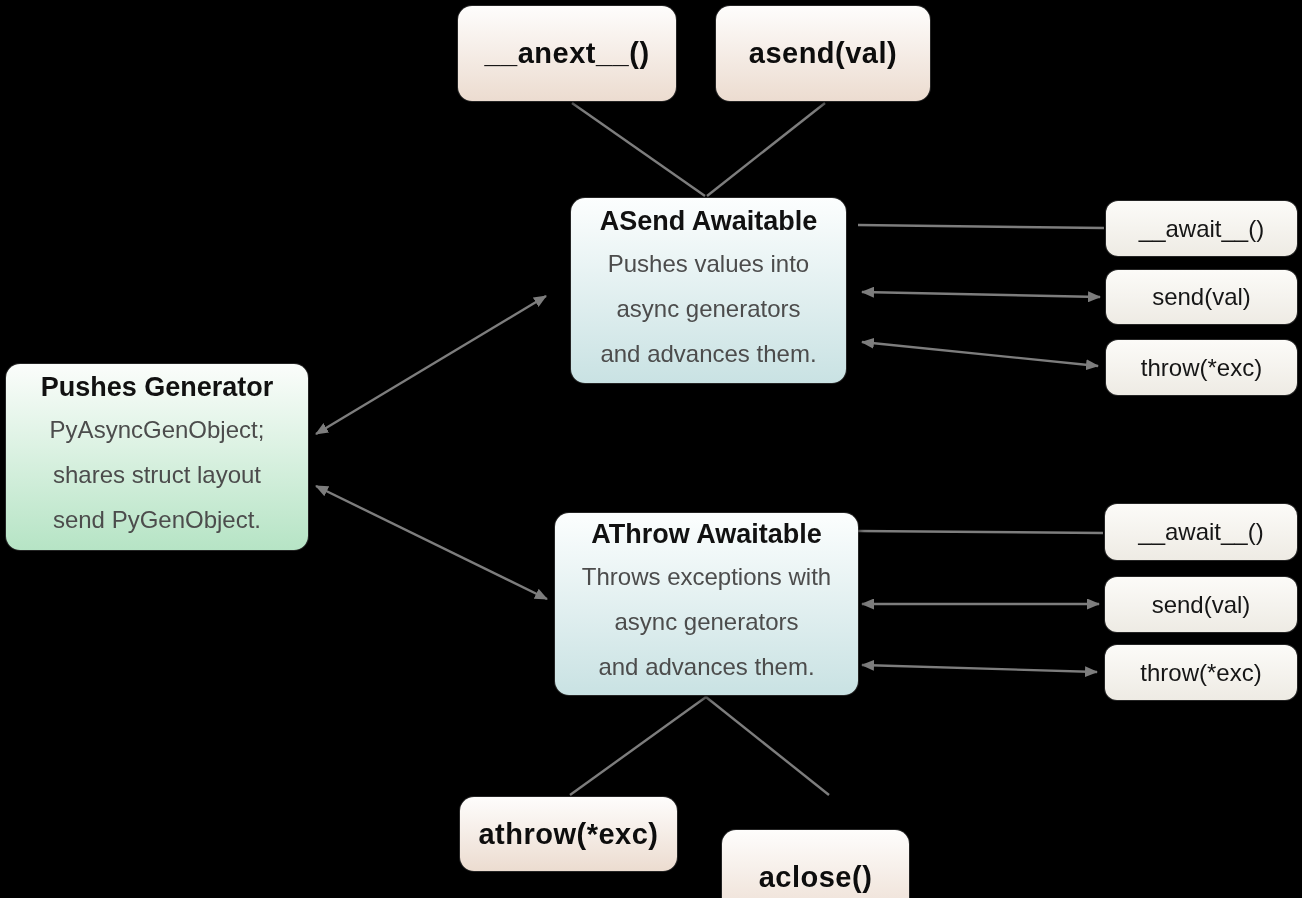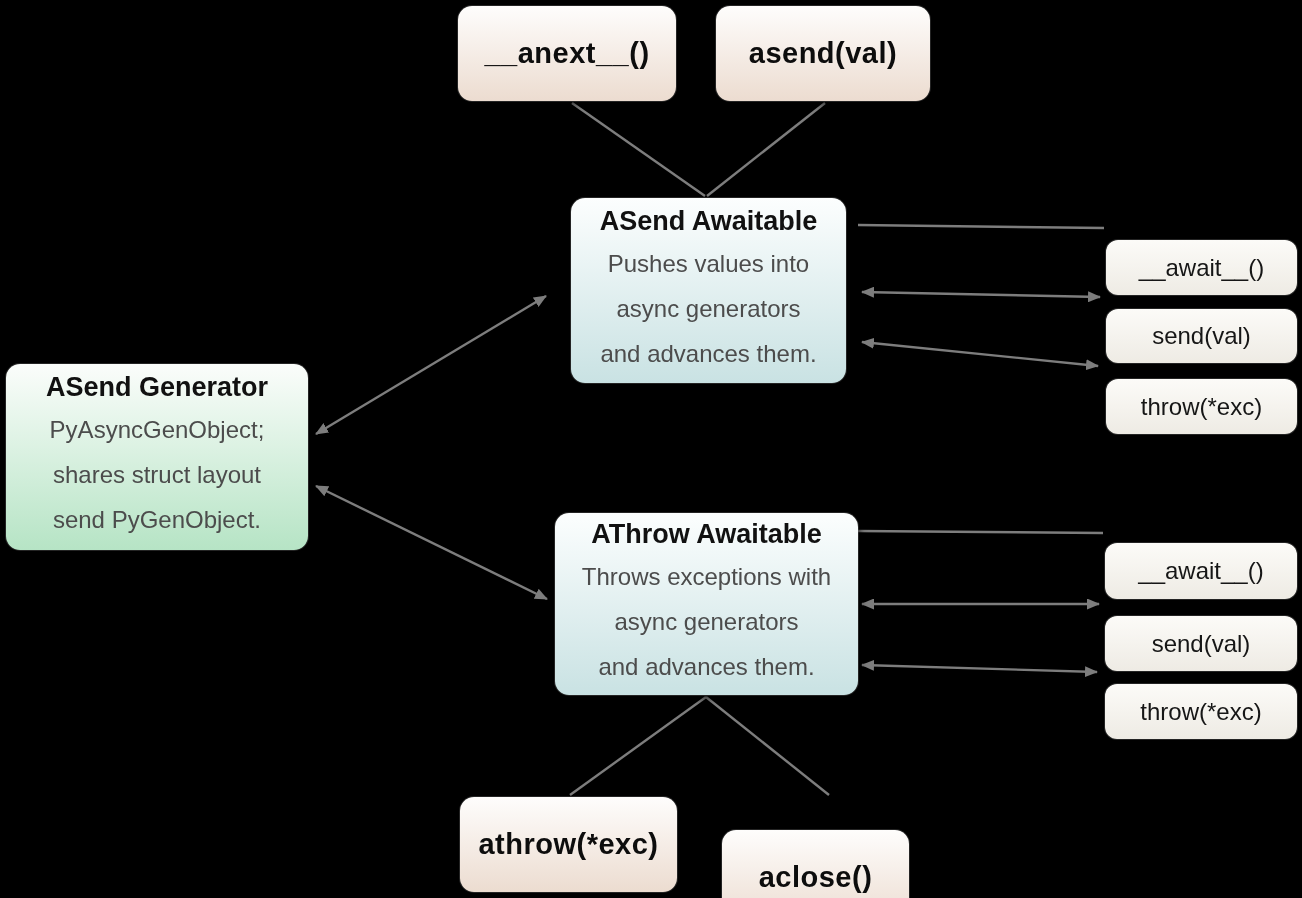--- a/index.html
+++ b/index.html
@@ -21,32 +21,32 @@
   svg.edges marker path{fill:var(--edge);}
   .box{
     position:absolute;display:flex;flex-direction:column;
     align-items:center;justify-content:center;text-align:center;
     border-radius:14px;
     box-shadow:0 0 0 1px rgba(120,120,120,.30), 2px 3px 6px rgba(0,0,0,.65);
   }
   .warm{background:linear-gradient(180deg,var(--warm_top) 0%,var(--warm_bottom) 100%);text-align:center;}
   .cool{background:linear-gradient(180deg,var(--cool_top) 0%,var(--cool_bottom) 100%);}
   .green{background:linear-gradient(180deg,var(--green_top) 0%,var(--green_bottom) 100%);}
-  .plain{background:linear-gradient(180deg,var(--plain_top) 0%,var(--plain_bottom) 100%);border-radius:12px;margin-top:39px;}
+  .plain{background:linear-gradient(180deg,var(--plain_top) 0%,var(--plain_bottom) 100%);border-radius:12px;}
   .method-label{font-weight:bold;font-size:29px;color:#0d0d0d;letter-spacing:.5px;}
   .plain-label{font-size:24px;color:#161616;}
   .node-title{font-weight:bold;font-size:27px;color:var(--title_text);margin-bottom:4px;}
   .node-desc{font-size:24px;line-height:45px;color:var(--body_text);white-space:pre-line;}
   
   #node-anext        {left:458px;top:6px;  width:218px;height:95px;}
   #node-asend-call   {left:716px;top:6px;  width:214px;height:95px;}
   #node-asend        {left:555px;top:198px;width:275px;height:185px;margin-left:16px;}
   #node-agen         {left:6px;  top:364px;width:302px;height:186px;}
   #node-athrow       {left:555px;top:513px;width:303px;height:182px;}
-  #node-athrow-call  {left:460px;top:797px;width:217px;height:95px;}
+  #node-athrow-call  {left:460px;top:797px;width:217px;height:74px;}
   #node-aclose       {left:722px;top:830px;width:187px;height:95px;}
   #node-asend-await  {left:1106px;top:201px;width:191px;height:55px;}
   #node-asend-send   {left:1106px;top:270px;width:191px;height:54px;}
   #node-asend-throw  {left:1106px;top:340px;width:191px;height:55px;}
   #node-athrow-await {left:1105px;top:504px;width:192px;height:56px;}
   #node-athrow-send  {left:1105px;top:577px;width:192px;height:55px;}
   #node-athrow-throw {left:1105px;top:645px;width:192px;height:55px;}
 </style>
 </head>
 <body>
@@ -82,21 +82,21 @@
   </div>
 
   <div id="node-asend" class="box cool">
     <div class="node-title">ASend Awaitable</div>
     <div class="node-desc">Pushes values into
 async generators
 and advances them.</div>
   </div>
 
   <div id="node-agen" class="box green">
-    <div class="node-title">ASend Generator</div>
+    <div class="node-title">Pushes Generator</div>
     <div class="node-desc">PyAsyncGenObject;
 shares struct layout
 send PyGenObject.</div>
   </div>
 
   <div id="node-athrow" class="box cool">
     <div class="node-title">AThrow Awaitable</div>
     <div class="node-desc">Throws exceptions with
 async generators
 and advances them.</div>

